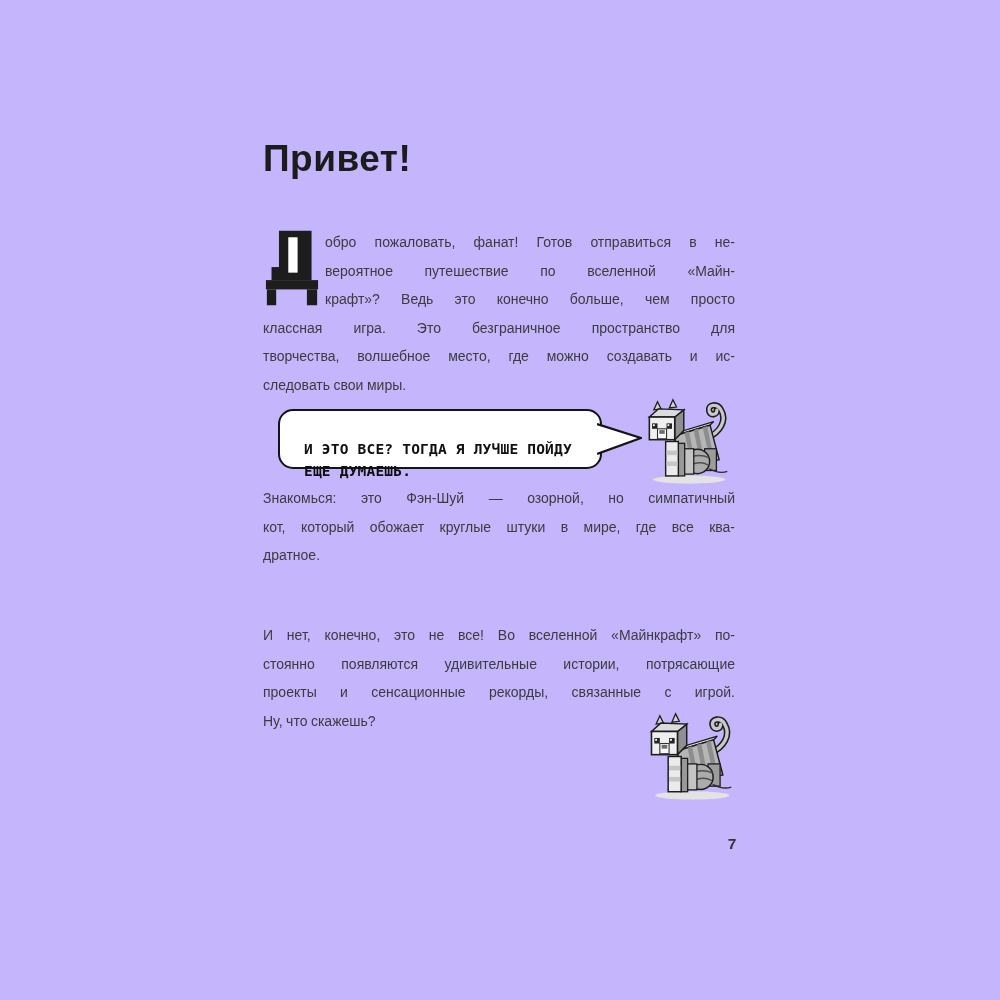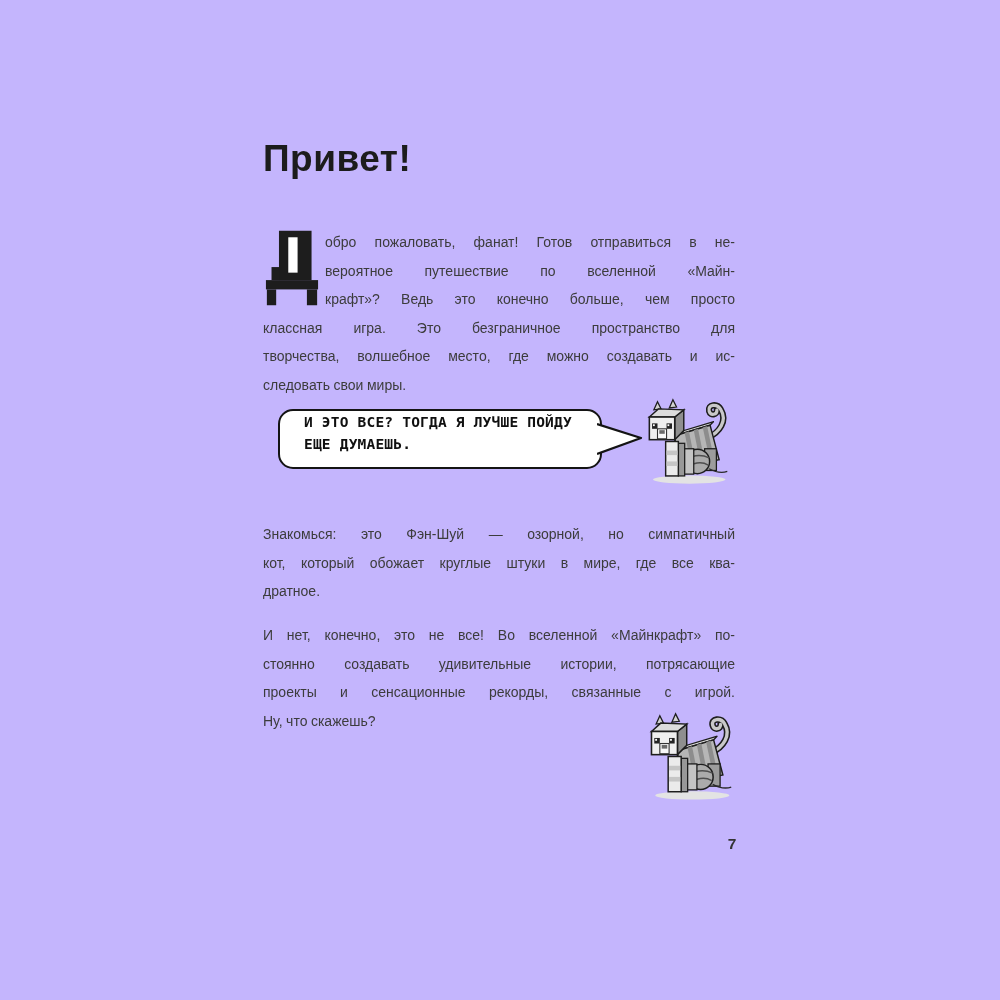--- a/index.html
+++ b/index.html
@@ -28,21 +28,21 @@
     position:absolute;left:278px;background:#ffffff;
     border:2.2px solid #141414;border-radius:15px;box-sizing:border-box;
   }
   .bubble-1{top:409px;width:324px;height:60px;}
   .bubble-2{top:725px;width:324px;height:75px;}
   .bubble-text{
     padding-left:24px;color:#101010;
     font-family:"DejaVu Sans Mono",monospace;font-weight:bold;
     font-size:14.5px;letter-spacing:.2px;
   }
-  .bubble-1 .bubble-text{padding-top:0;}
+  .bubble-1 .bubble-text{padding-top:27px;}
   .bubble-2 .bubble-text{padding-top:7px;}
   .bubble .tline{
     height:22px;line-height:22px;text-align:left;text-align-last:auto;
     word-spacing:0;overflow:visible;
   }
   .bubble-tail{
     position:absolute;left:100%;margin-left:-3px;width:46px;height:32px;
   }
   .bubble-1 .bubble-tail{top:12px;}
   .bubble-2 .bubble-tail{top:17px;}
@@ -130,32 +130,32 @@
         <rect x="12" y="28" width="6" height="6" fill="#242424"></rect>
         <rect x="28" y="28" width="6" height="6" fill="#242424"></rect>
         <rect x="13" y="29" width="2" height="2" fill="#ffffff"></rect>
         <rect x="29" y="29" width="2" height="2" fill="#ffffff"></rect>
         <rect x="18" y="34" width="10" height="11" fill="#f8f8f8" stroke="#333333" stroke-width="1.2"></rect>
         <rect x="20" y="35.5" width="6" height="4" fill="#6a6a6a"></rect>
       </g>
     </svg>
   </div>
 
-  <div class="para" style="top:520px;">
+  <div class="para" style="top:484px;">
     <div>
         <div class="tline">Знакомься: это Фэн-Шуй — озорной, но симпатичный</div>
         <div class="tline">кот, который обожает круглые штуки в мире, где все ква-</div>
         <div class="tline tline-last">дратное.</div>
       </div>
   </div>
 
   <div class="para" style="top:621px;">
     <div>
         <div class="tline">И нет, конечно, это не все! Во вселенной «Майнкрафт» по-</div>
-        <div class="tline">стоянно создавать удивительные истории, потрясающие</div>
+        <div class="tline">стоянно появляются удивительные истории, потрясающие</div>
         <div class="tline">проекты и сенсационные рекорды, связанные с игрой.</div>
         <div class="tline tline-last">Ну, что скажешь?</div>
       </div>
   </div>
 
 
   <div class="cat cat-2">
     <svg width="93" height="89" viewBox="0 0 100 96">
       <use href="#cat-art"></use>
     </svg>

